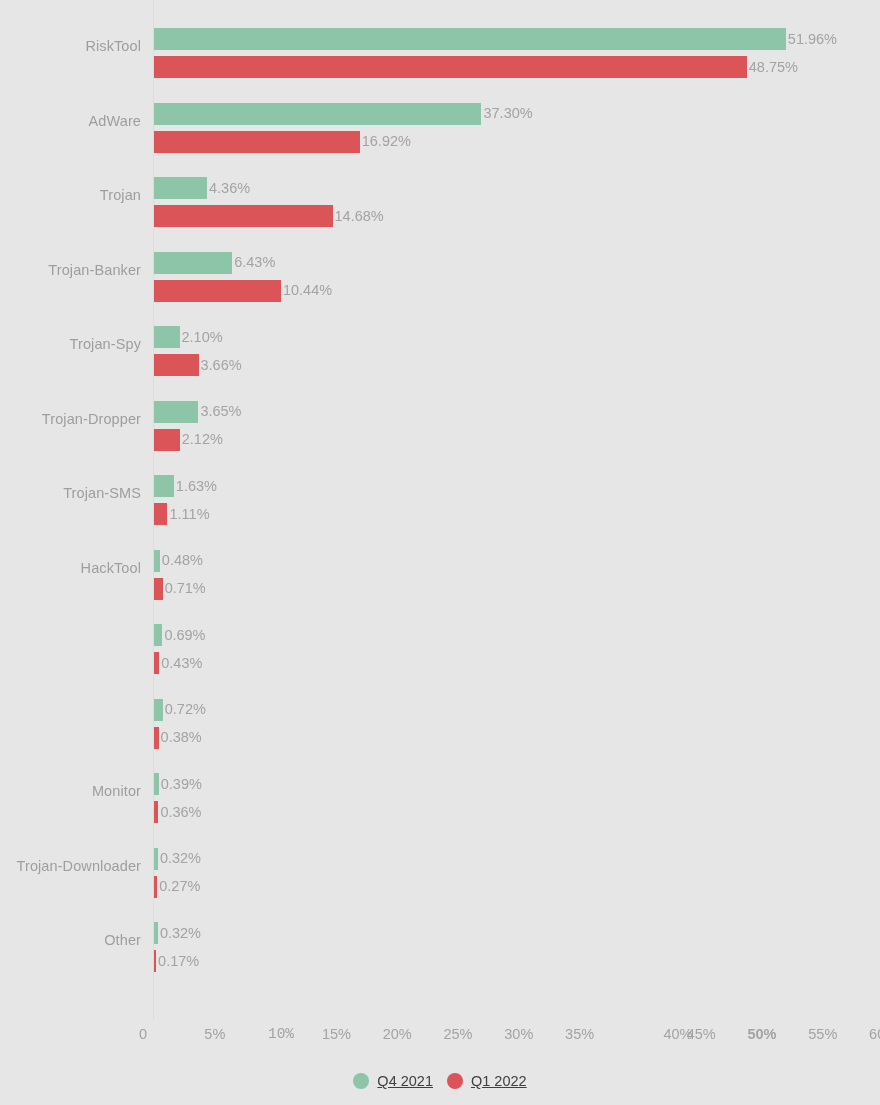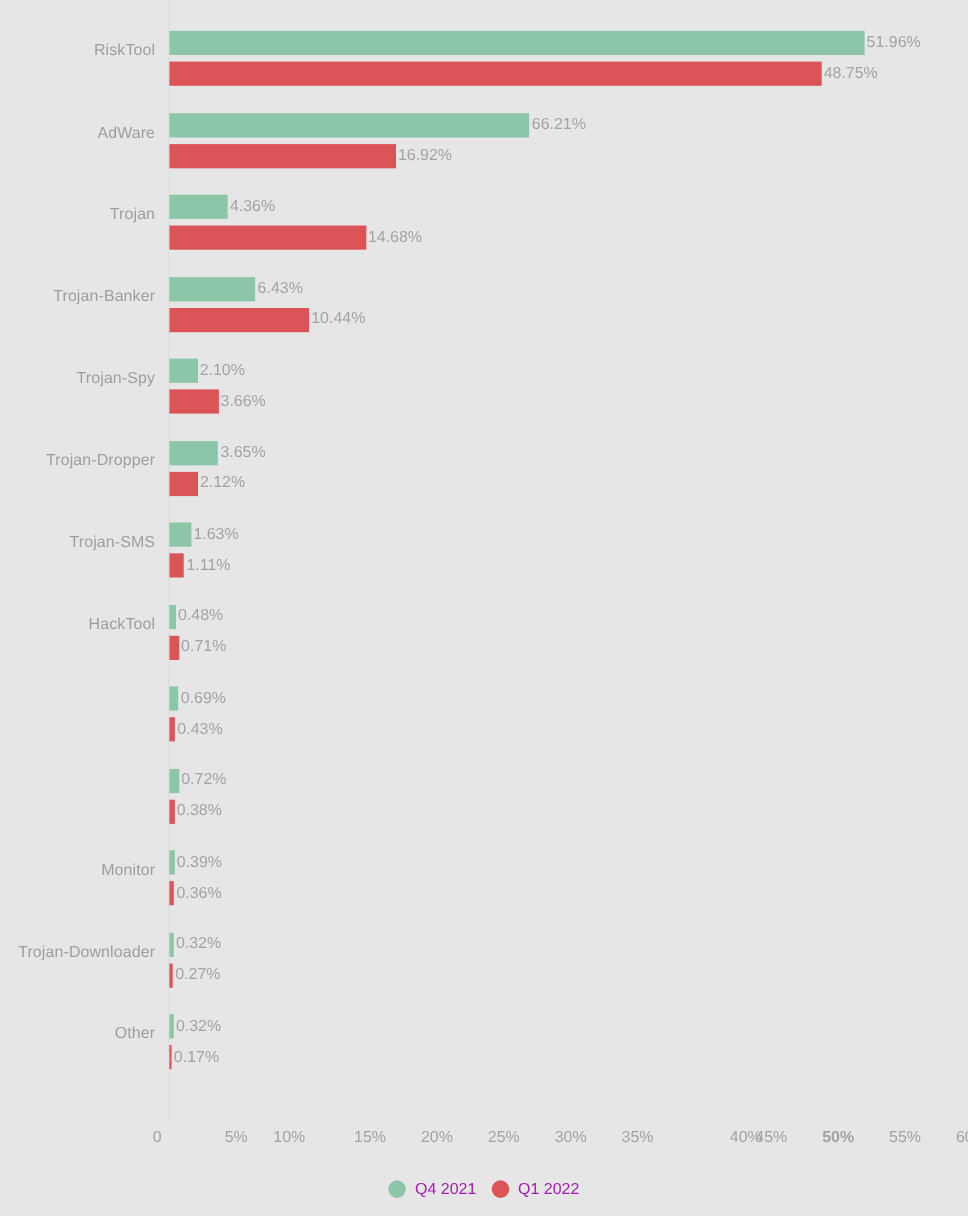--- a/index.html
+++ b/index.html
@@ -135,22 +135,23 @@
     gap: 8px;
   }
   .legend-swatch {
     width: 16px;
     height: 16px;
     border-radius: 50%;
     flex: 0 0 auto;
   }
   .legend-label {
     font-size: 14.5px;
-    color: #a21caf;
+    color: #404040;
     white-space: nowrap;
+    text-decoration: underline;
   }
 </style>
 </head>
 <body>
 
 <div id="chart-root">
 
   <div id="plot-area">
     <div class="axis-line"></div>
 
@@ -165,21 +166,21 @@
             <div class="bar q1" style="width: 592.8px; background: rgb(219, 84, 88);"></div>
             <div class="bar-value">48.75%</div>
           </div>
         </div>
       </div>
       <div class="cat-group" style="top: 94.5px;">
         <div class="cat-label">AdWare</div>
         <div class="bars">
           <div class="bar-row r1">
             <div class="bar q4" style="width: 327.469px; background: rgb(140, 197, 167);"></div>
-            <div class="bar-value">66.21%</div>
+            <div class="bar-value">37.30%</div>
           </div>
           <div class="bar-row r2">
             <div class="bar q1" style="width: 205.747px; background: rgb(219, 84, 88);"></div>
             <div class="bar-value">16.92%</div>
           </div>
         </div>
       </div>
       <div class="cat-group" style="top: 169px;">
         <div class="cat-label">Trojan</div>
         <div class="bars">
@@ -320,21 +321,21 @@
             <div class="bar-value">0.17%</div>
           </div>
         </div>
       </div>
     </div>
 
   <div id="x-axis">
 
   <div class="x-tick zero" style="left: 154px;">0</div>
       <div class="x-tick" style="left: 214.8px;">5%</div>
-      <div class="x-tick" style="left: 263px;">10%</div>
+      <div class="x-tick" style="left: 281px; font-family: Liberation Mono, monospace;">10%</div>
       <div class="x-tick" style="left: 336.4px;">15%</div>
       <div class="x-tick" style="left: 397.2px;">20%</div>
       <div class="x-tick" style="left: 458px;">25%</div>
       <div class="x-tick" style="left: 518.8px;">30%</div>
       <div class="x-tick" style="left: 579.6px;">35%</div>
       <div class="x-tick" style="left: 678px;">40%</div>
       <div class="x-tick" style="left: 701.2px;">45%</div>
       <div class="x-tick" style="left: 762px; font-weight: bold;">50%</div>
       <div class="x-tick" style="left: 822.8px;">55%</div>
       <div class="x-tick" style="left: 883.6px;">60%</div>

